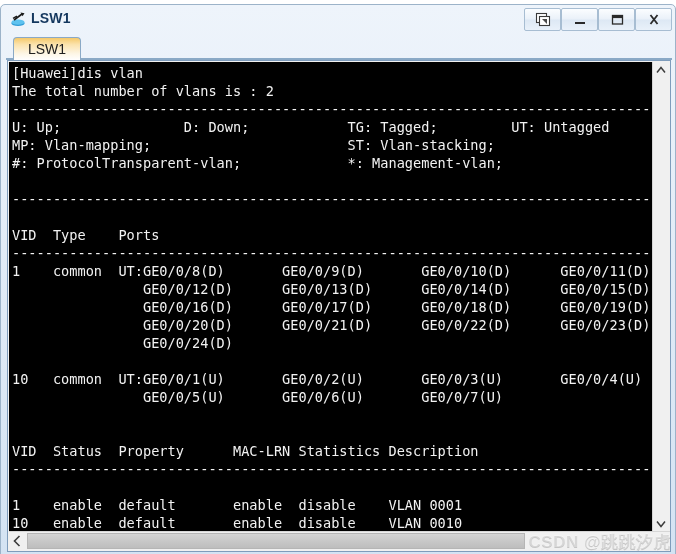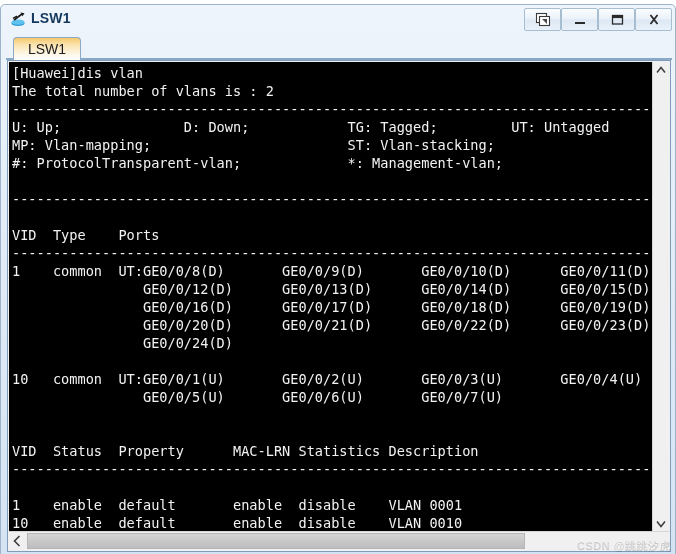--- a/index.html
+++ b/index.html
@@ -177,21 +177,21 @@
     left: 516px; top: 0;
     width: 145px; height: 18px;
     background: #f0f0f0;
   }
 
   
   #watermark {
     position: absolute;
     right: 4px;
     bottom: 4px;
-    font-size: 11px;
+    font-size: 17px;
     font-weight: bold;
     color: rgba(255,255,255,0.30);
     text-shadow: 0 1px 0 rgba(0,0,0,0.18);
     letter-spacing: 0.5px;
     white-space: nowrap;
     pointer-events: none;
   }
 </style>
 </head>
 <body>

